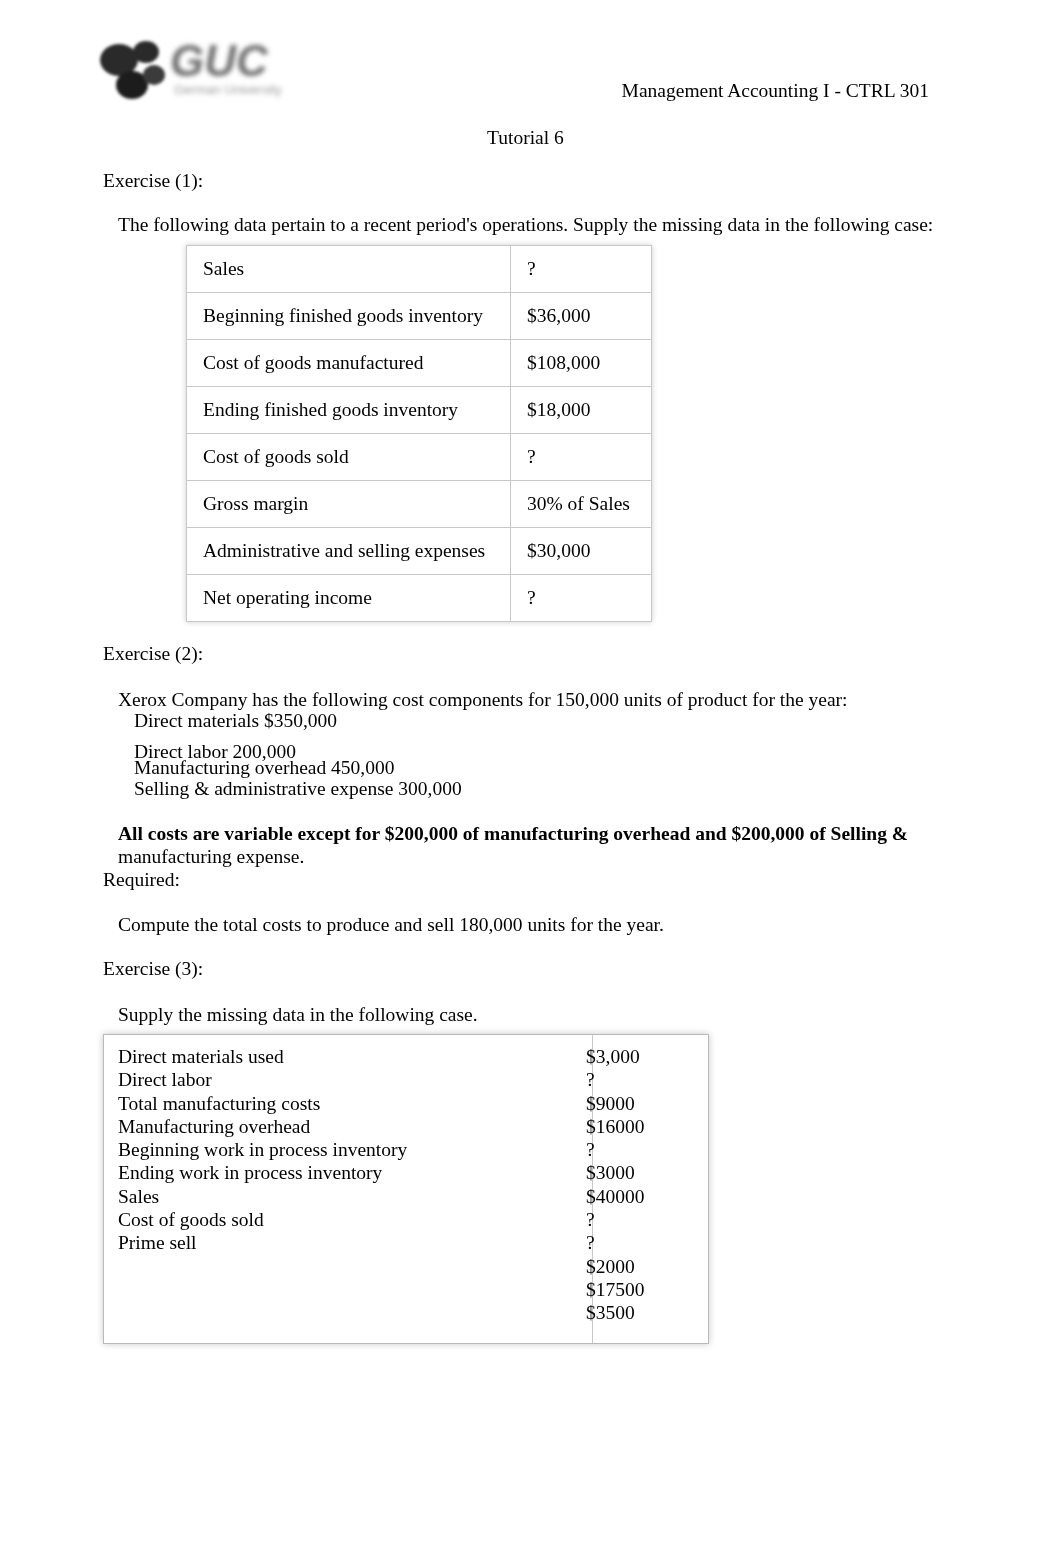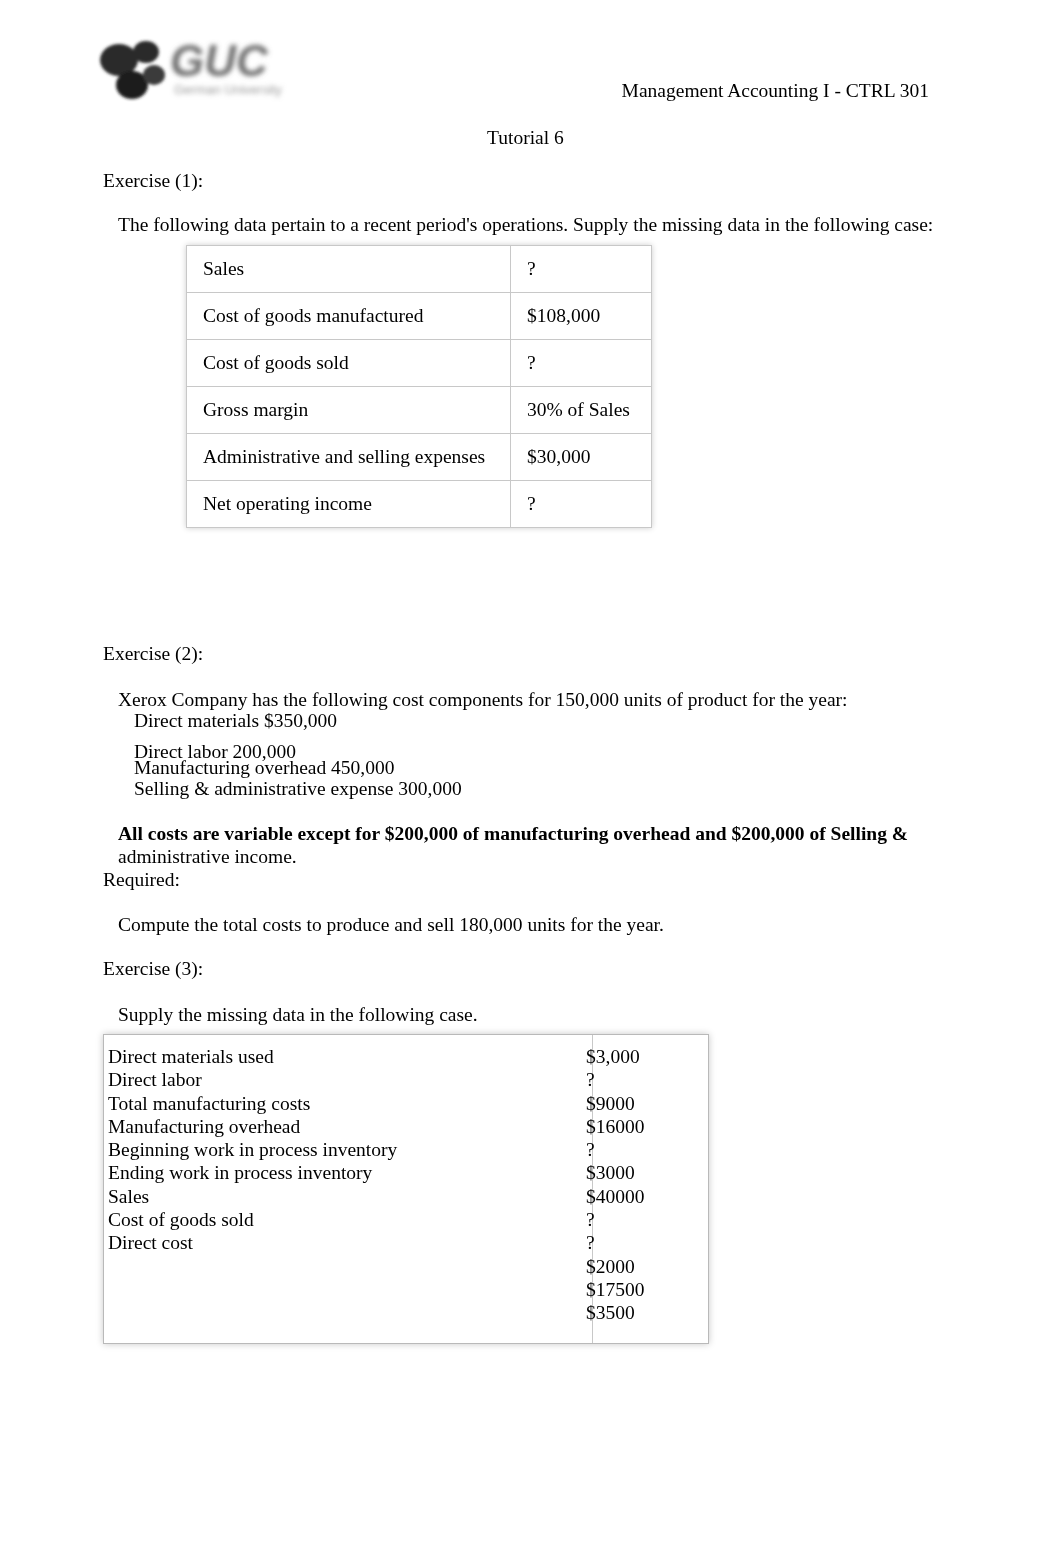--- a/index.html
+++ b/index.html
@@ -101,21 +101,21 @@
     box-sizing: border-box;
   }
   .table3 .cell-left {
     position: absolute;
     left: 0;
     top: 0;
     width: 489px;
     height: 100%;
     border-right: 1px solid #c8c8c8;
     box-sizing: border-box;
-    padding: 10px 0 0 4px;
+    padding: 10px 0 0 14px;
   }
   .table3 .cell-right {
     position: absolute;
     left: 468px;
     top: 0;
     width: 117px;
     height: 100%;
     box-sizing: border-box;
     padding: 10px 0 0 14px;
   }
@@ -162,22 +162,30 @@
   <div class="exercise-label" style="top:170px;">Exercise (1):</div>
   <div class="para" style="top:213px; width:860px;">The following data pertain to a recent period's operations. Supply the missing data in the following case:</div>
 
   <table class="table1">
     <tbody>
       <tr>
         <td class="col-a">Sales</td>
         <td class="col-b">?</td>
       </tr>
       <tr>
+        <td class="col-a">Beginning finished goods inventory</td>
+        <td class="col-b">$36,000</td>
+      </tr>
+      <tr>
         <td class="col-a">Cost of goods manufactured</td>
         <td class="col-b">$108,000</td>
+      </tr>
+      <tr>
+        <td class="col-a">Ending finished goods inventory</td>
+        <td class="col-b">$18,000</td>
       </tr>
       <tr>
         <td class="col-a">Cost of goods sold</td>
         <td class="col-b">?</td>
       </tr>
       <tr>
         <td class="col-a">Gross margin</td>
         <td class="col-b">30% of Sales</td>
       </tr>
       <tr>
@@ -192,39 +200,39 @@
   </table>
 
   <div class="exercise-label" style="top:643px;">Exercise (2):</div>
   <div class="para" style="top:688px; width:860px;">Xerox Company has the following cost components for 150,000 units of product for the year:</div>
   <div class="indent-line" style="top:709px;">Direct materials $350,000</div>
   <div class="indent-line" style="top:740px;">Direct labor 200,000</div>
   <div class="indent-line" style="top:756px;">Manufacturing overhead 450,000</div>
   <div class="indent-line" style="top:777px;">Selling &amp; administrative expense 300,000</div>
 
   <div class="para" style="top:822px; width:800px;font-weight:bold;">All costs are variable except for $200,000 of manufacturing overhead and $200,000 of Selling &amp;</div>
-  <div class="para" style="top:845px; width:800px;">administrative income.</div>
+  <div class="para" style="top:845px; width:800px;">manufacturing expense.</div>
 
   <div class="exercise-label" style="top:869px;">Required:</div>
   <div class="para" style="top:913px; width:800px;">Compute the total costs to produce and sell 180,000 units for the year.</div>
 
   <div class="exercise-label" style="top:958px;">Exercise (3):</div>
   <div class="para" style="top:1003px; width:800px;">Supply the missing data in the following case.</div>
 
   <div class="table3">
     <div class="cell-left">
       <div class="line">Direct materials used</div>
       <div class="line">Direct labor</div>
       <div class="line">Total manufacturing costs</div>
       <div class="line">Manufacturing overhead</div>
       <div class="line">Beginning work in process inventory</div>
       <div class="line">Ending work in process inventory</div>
       <div class="line">Sales</div>
       <div class="line">Cost of goods sold</div>
-      <div class="line">Direct cost</div>
+      <div class="line">Prime sell</div>
     </div>
     <div class="cell-right">
       <div class="line">$3,000</div>
       <div class="line">?</div>
       <div class="line">$9000</div>
       <div class="line">$16000</div>
       <div class="line">?</div>
       <div class="line">$3000</div>
       <div class="line">$40000</div>
       <div class="line">?</div>

